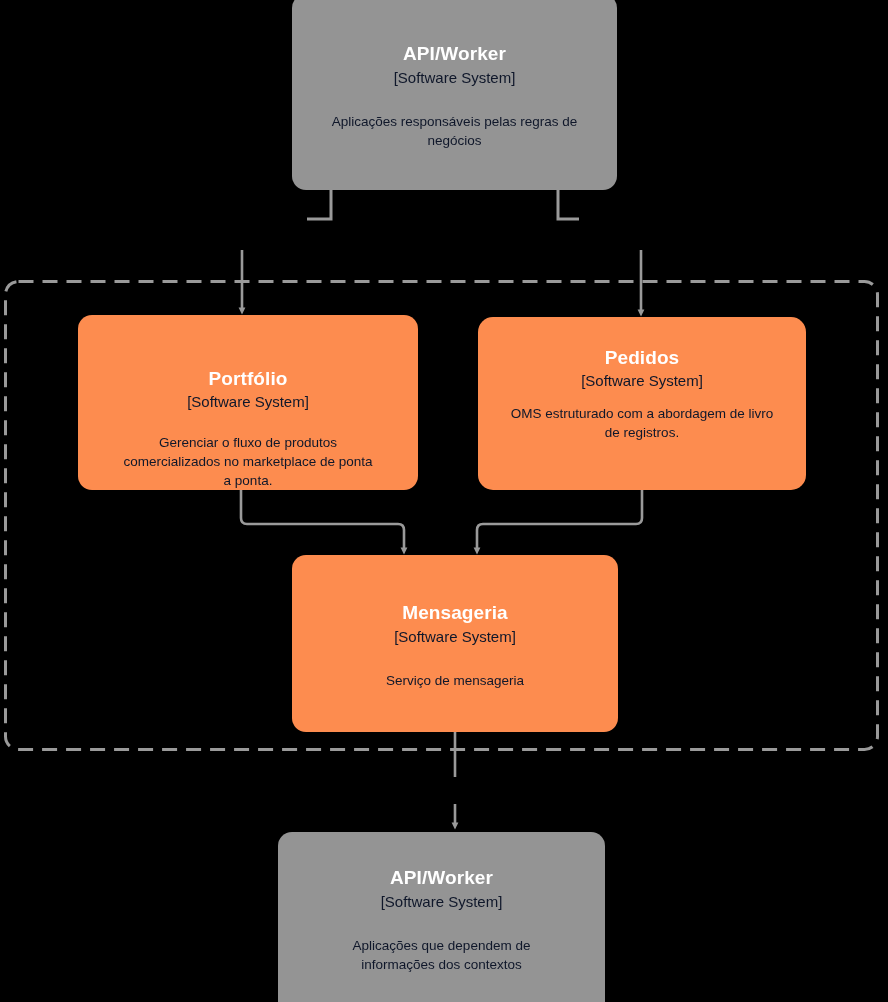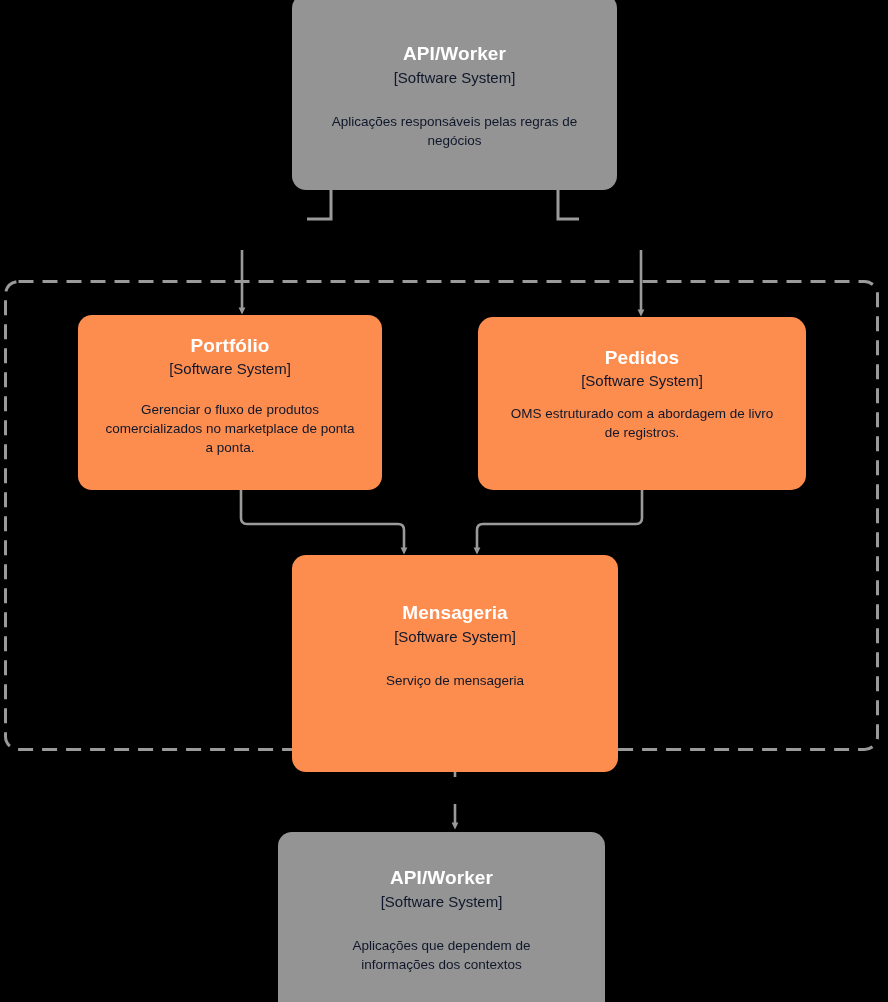--- a/index.html
+++ b/index.html
@@ -64,36 +64,37 @@
 
   
   #node-api-worker-top {
     left: 292px; top: -18px; width: 325px; height: 196px;
     padding-top: 48px;
   }
   #node-api-worker-top .stereotype { margin-top: 3px; }
   #node-api-worker-top .desc { margin-top: 24px; max-width: 302px; }
 
   #node-portfolio {
-    left: 78px; top: 303px; width: 304px; height: 175px;
+    left: 78px; top: 303px; width: 340px; height: 175px;
     padding-top: 19px;
+    justify-content: flex-end;
   }
   #node-portfolio .stereotype { margin-top: 2px; }
   #node-portfolio .desc { margin-top: 21px; max-width: 250px; }
 
   #node-pedidos {
     left: 478px; top: 305px; width: 328px; height: 173px;
     padding-top: 29px;
     border-radius: 15px;
   }
   #node-pedidos .stereotype { margin-top: 2px; }
   #node-pedidos .desc { margin-top: 13px; max-width: 280px; }
 
   #node-mensageria {
-    left: 292px; top: 543px; width: 326px; height: 217px;
+    left: 292px; top: 543px; width: 326px; height: 177px;
     padding-top: 46px;
   }
   #node-mensageria .stereotype { margin-top: 3px; }
   #node-mensageria .desc { margin-top: 24px; max-width: 280px; text-align: right; }
 
   #node-api-worker-bottom {
     left: 278px; top: 820px; width: 327px; height: 196px;
     padding-top: 34px;
   }
   #node-api-worker-bottom .stereotype { margin-top: 3px; }

